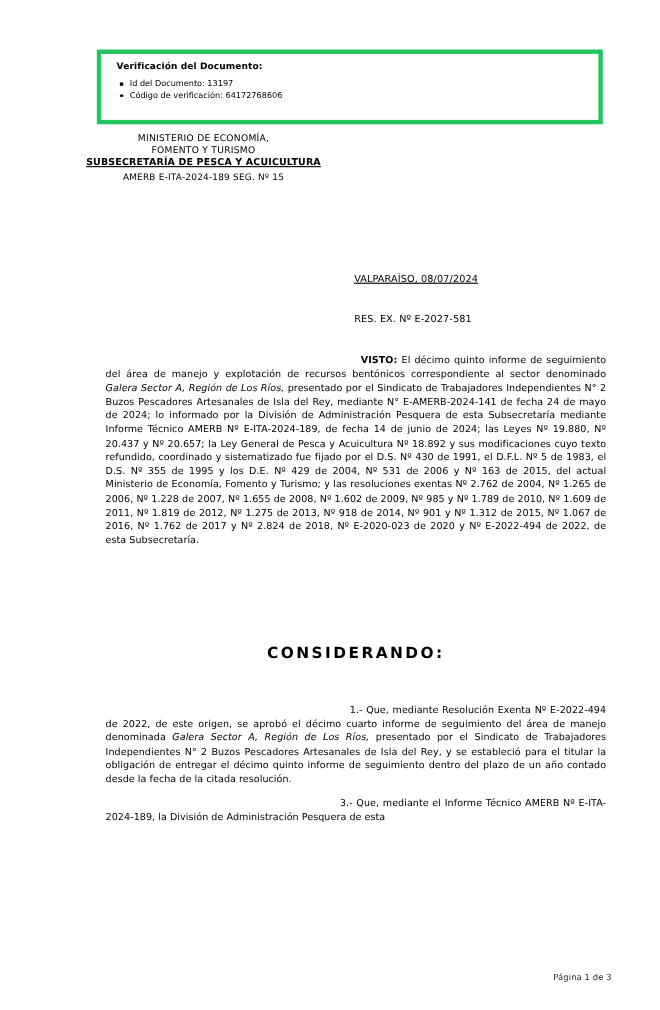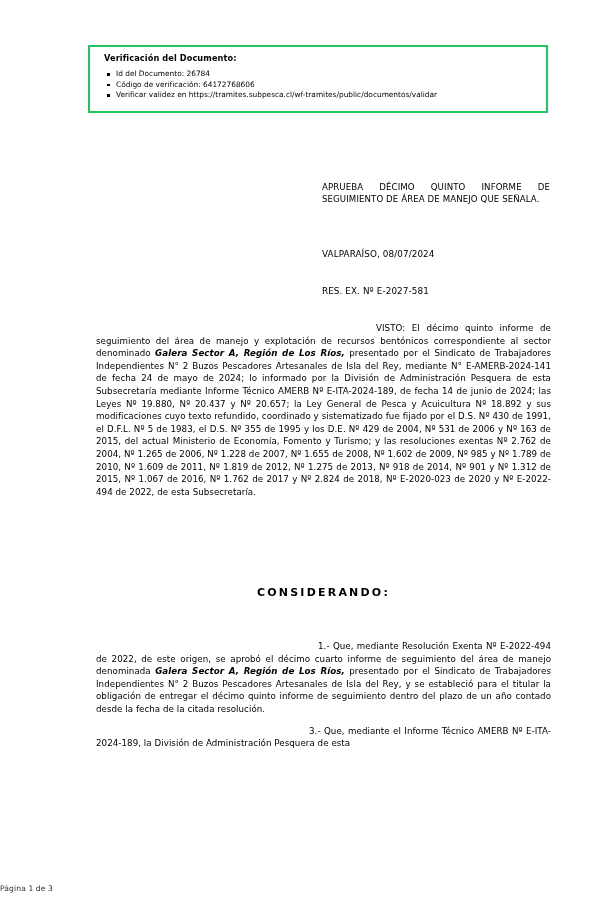--- a/index.html
+++ b/index.html
@@ -26,21 +26,21 @@
     background: #ffffff;
   }
 
   
   .verif-box {
     position: absolute;
     left: 88px;
     top: 45px;
     width: 460px;
     height: 68px;
-    border: 2px solid #22c55e;
+    border: 4px solid #22c55e;
     box-sizing: border-box;
     background: #ffffff;
   }
   .verif-title {
     font-size: 8.2px;
     font-weight: bold;
     letter-spacing: 0.1px;
     margin: 6px 0 0 14px;
     line-height: 10px;
   }
@@ -108,20 +108,21 @@
     text-align-last: left;
     letter-spacing: 0.1px;
   }
 
   .place-date {
     position: absolute;
     left: 322px;
     top: 249px;
     font-size: 8.8px;
     letter-spacing: 0.1px;
+    text-decoration: underline;
   }
 
   .res-num {
     position: absolute;
     left: 322px;
     top: 286px;
     font-size: 8.8px;
     letter-spacing: 0.1px;
   }
 
@@ -148,73 +149,77 @@
   }
   .indent-sm {
     display: inline-block;
     width: 222px;
   }
   .indent-xs {
     display: inline-block;
     width: 213px;
   }
   .lead {
+    font-weight: bold;
+  }
+  .bi {
     font-weight: normal;
-    margin-left: 48px;
-  }
-  .bi {
-    font-weight: bold;
     font-style: italic;
   }
 
   .considerando {
     position: absolute;
     left: 96px;
     top: 586px;
     width: 455px;
     text-align: center;
-    font-size: 11px;
+    font-size: 14px;
     font-weight: bold;
     letter-spacing: 2.2px;
   }
 
   .cons-block {
     position: absolute;
     left: 96px;
     top: 640px;
     width: 455px;
   }
 
   
   .footer {
     position: absolute;
     left: 0;
     top: 884px;
     width: 556px;
+    text-align: right;
     font-size: 7.6px;
     color: #2b2b2b;
     letter-spacing: 0.1px;
   }
 </style>
 </head>
 <body>
 
 <div class="page">
 
   <div class="verif-box">
     <div class="verif-title">Verificación del Documento:</div>
     <ul class="verif-list">
-      <li>Id del Documento: 26784</li>
+      <li>Id del Documento: 13197</li>
       <li>Código de verificación: 64172768606</li>
-      <li>Verificar validez en https://tramites.subpesca.cl/wf-tramites/public/documentos/validar</li>
     </ul>
   </div>
 
-
-  <div class="subject">APRUEBA DÉCIMO QUINTO INFORME DE SEGUIMIENTO DE ÁREA DE MANEJO QUE SEÑALA.</div>
+  <div class="ministry">
+    <span class="line-a">MINISTERIO DE ECONOMÍA,</span>
+    <span class="line-b">FOMENTO Y TURISMO</span>
+    <span class="subsec">SUBSECRETARÍA DE PESCA Y ACUICULTURA</span>
+    <span class="amerb">AMERB E-ITA-2024-189 SEG. Nº 15</span>
+  </div>
+
 
   <div class="place-date">VALPARAÍSO, 08/07/2024</div>
 
   <div class="res-num">RES. EX. Nº E-2027-581</div>
 
   <div class="body-block">
     <p class="para"><span class="indent"></span><span class="lead">VISTO:</span><span> El décimo quinto informe de seguimiento del área de manejo y explotación de recursos bentónicos correspondiente al sector denominado </span><span class="bi">Galera Sector A, Región de Los Ríos,</span><span> presentado por el Sindicato de Trabajadores Independientes N° 2 Buzos Pescadores Artesanales de Isla del Rey, mediante N° E-AMERB-2024-141 de fecha 24 de mayo de 2024; lo informado por la División de Administración Pesquera de esta Subsecretaría mediante Informe Técnico AMERB Nº E-ITA-2024-189, de fecha 14 de junio de 2024; las Leyes Nº 19.880, Nº 20.437 y Nº 20.657; la Ley General de Pesca y Acuicultura Nº 18.892 y sus modificaciones cuyo texto refundido, coordinado y sistematizado fue fijado por el D.S. Nº 430 de 1991, el D.F.L. Nº 5 de 1983, el D.S. Nº 355 de 1995 y los D.E. Nº 429 de 2004, Nº 531 de 2006 y Nº 163 de 2015, del actual Ministerio de Economía, Fomento y Turismo; y las resoluciones exentas Nº 2.762 de 2004, Nº 1.265 de 2006, Nº 1.228 de 2007, Nº 1.655 de 2008, Nº 1.602 de 2009, Nº 985 y Nº 1.789 de 2010, Nº 1.609 de 2011, Nº 1.819 de 2012, Nº 1.275 de 2013, Nº 918 de 2014, Nº 901 y Nº 1.312 de 2015, Nº 1.067 de 2016, Nº 1.762 de 2017 y Nº 2.824 de 2018, Nº E-2020-023 de 2020 y Nº E-2022-494 de 2022, de esta Subsecretaría.</span></p>
   </div>
 
   <div class="considerando">CONSIDERANDO:</div>

